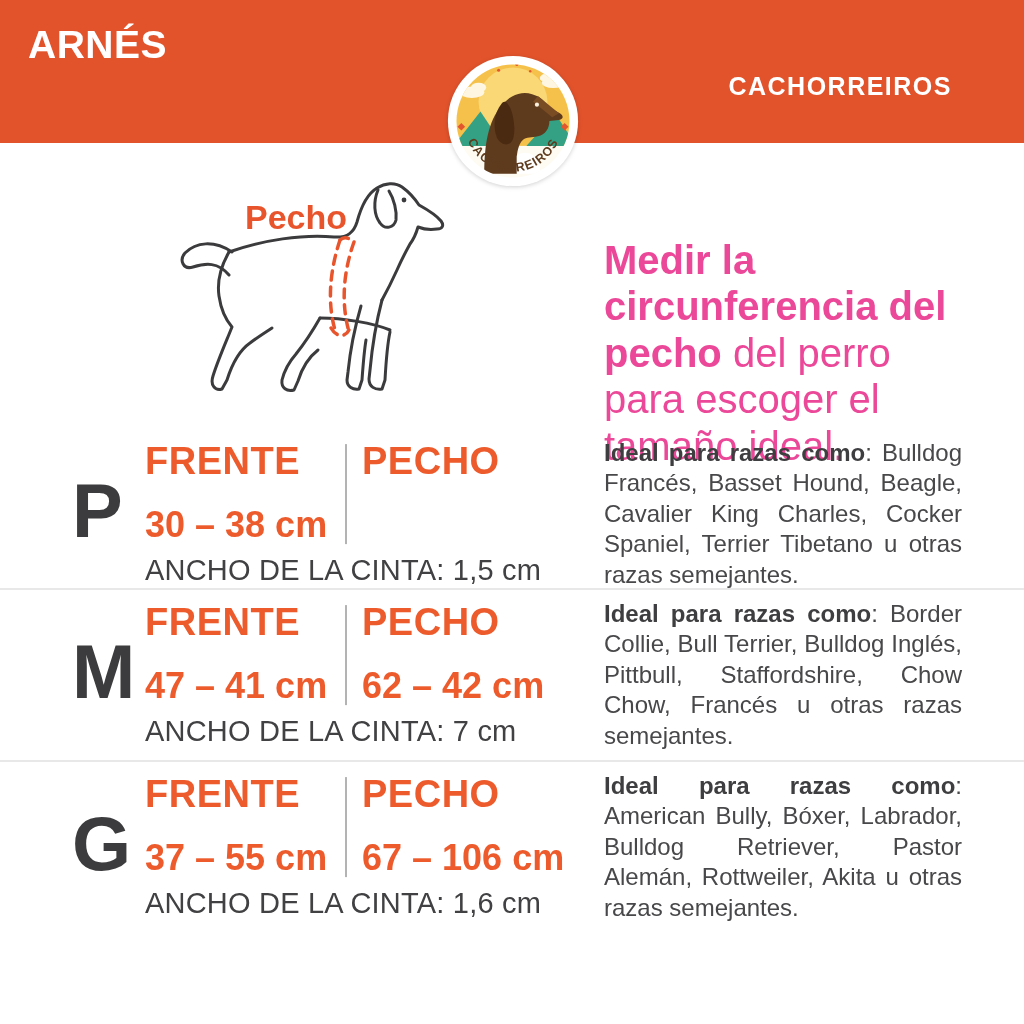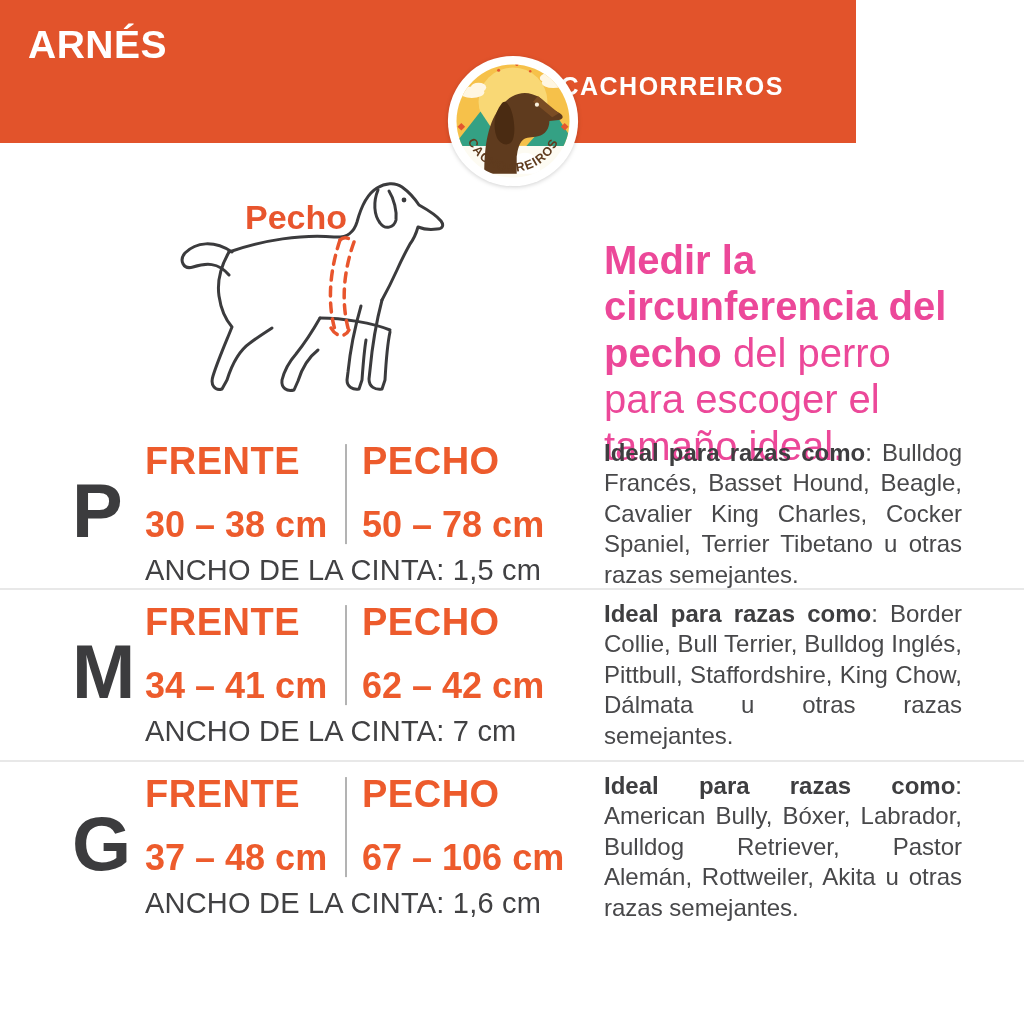--- a/index.html
+++ b/index.html
@@ -2,21 +2,21 @@
 <html><head>
 <meta charset="utf-8">
 <style>
   html,body{margin:0;padding:0;background:#fff;}
   .canvas{
     position:relative;width:1024px;height:1024px;overflow:hidden;
     background:#ffffff;font-family:"Liberation Sans",sans-serif;
     -webkit-font-smoothing:antialiased;
   }
   
-  .header{position:absolute;left:0;top:0;width:856px;height:143px;background:#E2532B;}
+  .header{position:absolute;left:0;top:0;width:1024px;height:143px;background:#E2532B;}
   .title{
     position:absolute;left:28px;top:22px;color:#ffffff;
     font-size:39px;font-weight:800;line-height:1.17;letter-spacing:.5px;
   }
   .brand{
     position:absolute;right:72px;top:72px;color:#ffffff;
     font-size:25px;font-weight:800;letter-spacing:1.5px;
   }
   .logo-svg{position:absolute;left:446px;top:54px;width:134px;height:134px;
     filter:drop-shadow(0 1px 2px rgba(0,0,0,.18));}
@@ -155,54 +155,53 @@
       <div class="letter">P</div>
       <div class="measure-block">
         <div class="cols">
           <div class="col frente">
             <div class="mlabel">FRENTE</div>
             <div class="mvalue">30 – 38 cm</div>
           </div>
           <div class="vdiv"></div>
           <div class="col pecho">
             <div class="mlabel">PECHO</div>
-            <div class="mvalue">50 – 78 cm</div>
           </div>
         </div>
         <div class="strap">ANCHO DE LA CINTA: 1,5 cm</div>
       </div>
       <p class="breeds"><b>Ideal para razas como</b><span>: Bulldog Francés, Basset Hound, Beagle, Cavalier King Charles, Cocker Spaniel, Terrier Tibetano u otras razas semejantes.</span></p>
     </section>
 
     <section class="size-row">
       <div class="letter">M</div>
       <div class="measure-block">
         <div class="cols">
           <div class="col frente">
             <div class="mlabel">FRENTE</div>
-            <div class="mvalue">34 – 41 cm</div>
+            <div class="mvalue">47 – 41 cm</div>
           </div>
           <div class="vdiv"></div>
           <div class="col pecho">
             <div class="mlabel">PECHO</div>
             <div class="mvalue">62 – 42 cm</div>
           </div>
         </div>
         <div class="strap">ANCHO DE LA CINTA: 7 cm</div>
       </div>
-      <p class="breeds"><b>Ideal para razas como</b><span>: Border Collie, Bull Terrier, Bulldog Inglés, Pittbull, Staffordshire, King Chow, Dálmata u otras razas semejantes.</span></p>
+      <p class="breeds"><b>Ideal para razas como</b><span>: Border Collie, Bull Terrier, Bulldog Inglés, Pittbull, Staffordshire, Chow Chow, Francés u otras razas semejantes.</span></p>
     </section>
 
     <section class="size-row">
       <div class="letter">G</div>
       <div class="measure-block">
         <div class="cols">
           <div class="col frente">
             <div class="mlabel">FRENTE</div>
-            <div class="mvalue">37 – 48 cm</div>
+            <div class="mvalue">37 – 55 cm</div>
           </div>
           <div class="vdiv"></div>
           <div class="col pecho">
             <div class="mlabel">PECHO</div>
             <div class="mvalue">67 – 106 cm</div>
           </div>
         </div>
         <div class="strap">ANCHO DE LA CINTA: 1,6 cm</div>
       </div>
       <p class="breeds"><b>Ideal para razas como</b><span>: American Bully, Bóxer, Labrador, Bulldog Retriever, Pastor Alemán, Rottweiler, Akita u otras razas semejantes.</span></p>

